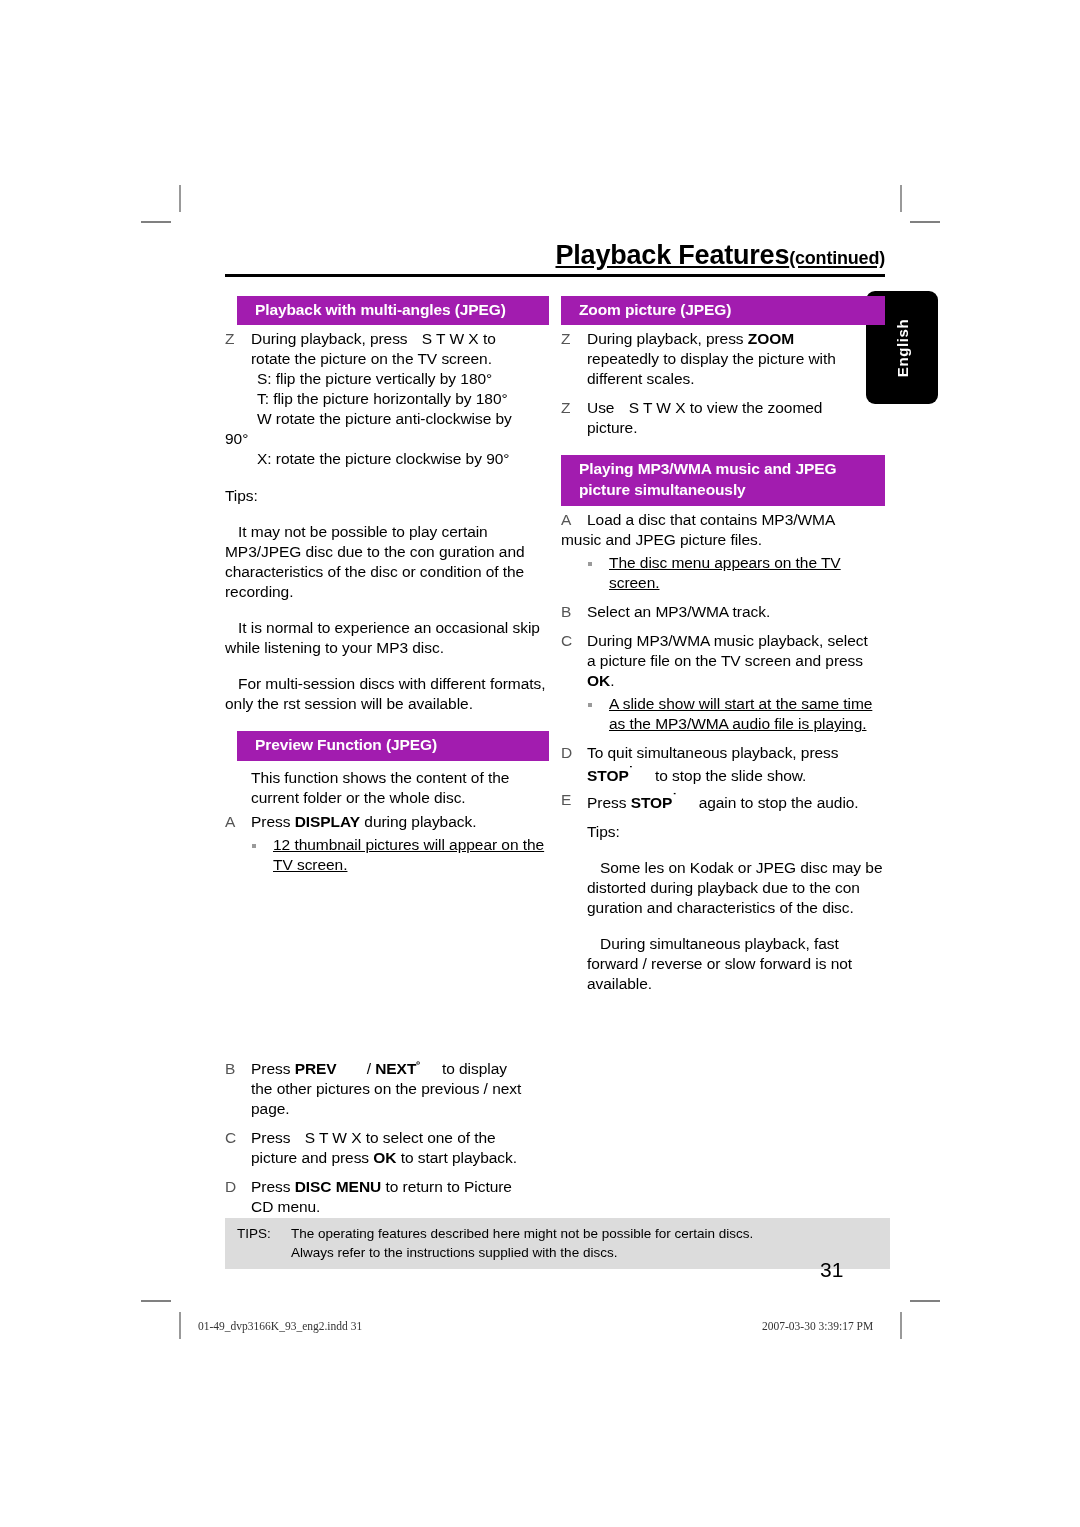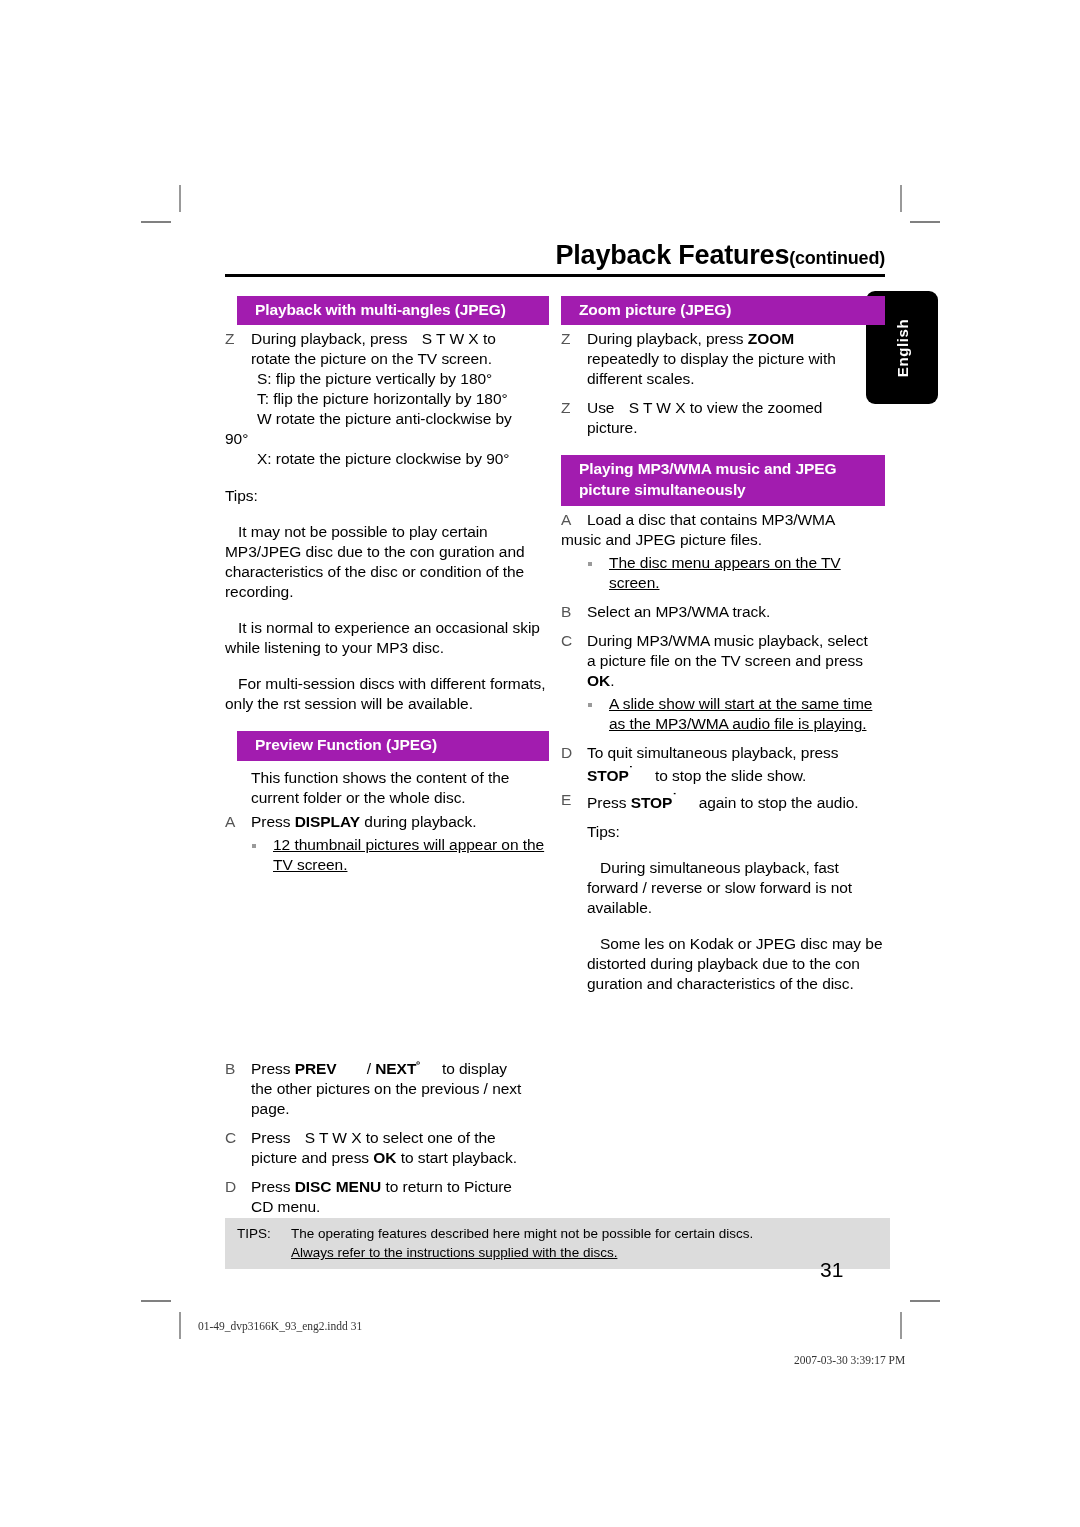--- a/index.html
+++ b/index.html
@@ -37,20 +37,21 @@
   }
 
   
   .pagehead {
     text-align: right;
     font-size: 27px;
     font-weight: bold;
     letter-spacing: -0.2px;
     padding-bottom: 3px;
     white-space: nowrap;
+    text-decoration: underline;
   }
   .pagehead .cont {
     font-size: 18px;
     font-weight: bold;
   }
   .headrule {
     border-bottom: 3px solid #000;
     margin-bottom: 19px;
   }
 
@@ -173,42 +174,42 @@
     left: 225px;
     top: 1218px;
     width: 645px;
     background: #dcdcdc;
     padding: 6px 8px 7px 12px;
     font-size: 13.5px;
     line-height: 1.42;
   }
   .tips-box .row { display: flex; }
   .tips-box .lbl { flex: 0 0 54px; }
-  .tips-box .l2 { padding-left: 54px; text-decoration: underline; }
+  .tips-box .l2 { padding-left: 54px; }
 
   .folio {
     position: absolute;
     left: 820px;
     top: 1258px;
     width: 60px;
     text-align: left;
     font-size: 21px;
   }
 
   
   .slug {
     position: absolute;
     top: 1320px;
     font-family: Liberation Serif, serif;
     font-size: 11.5px;
     color: #333333;
     white-space: nowrap;
   }
   .slug-left  { left: 198px; }
-  .slug-right { left: 794px; margin-top: 34px; }
+  .slug-right { left: 762px; }
 </style>
 </head>
 <body>
 
 <div class="crop-h" style="left:141px; top:221px; width:30px;"></div>
 <div class="crop-v" style="left:179px; top:185px; height:27px;"></div>
 <div class="crop-h" style="left:910px; top:221px; width:30px;"></div>
 <div class="crop-v" style="left:900px; top:185px; height:27px;"></div>
 <div class="crop-h" style="left:141px; top:1300px; width:30px;"></div>
 <div class="crop-v" style="left:179px; top:1312px; height:27px;"></div>
@@ -370,22 +371,22 @@
 
         <div class="item tight">
           <span class="mk">E</span>
           <span>Press</span>
           <b>STOP</b><span class="glyph-dot">˙</span><span class="spacer-mid"></span><span>again to stop the audio.</span>
         </div>
 
         <div class="gap-sm"></div>
 
         <div style="padding-left:26px">Tips:</div>
+        <div class="tips-p" style="padding-left:26px">Some  les on Kodak or JPEG disc may be distorted during playback due to the con guration and characteristics of the disc.</div>
         <div class="tips-p" style="padding-left:26px">During simultaneous playback, fast forward / reverse or slow forward is not available.</div>
-        <div class="tips-p" style="padding-left:26px">Some  les on Kodak or JPEG disc may be distorted during playback due to the con guration and characteristics of the disc.</div>
       </div>
     </div>
   </div>
 </div>
 
 <div class="tips-box">
   <div class="row">
     <div class="lbl">TIPS:</div>
     <div>The operating features described here might not be possible for certain discs.</div>
   </div>

